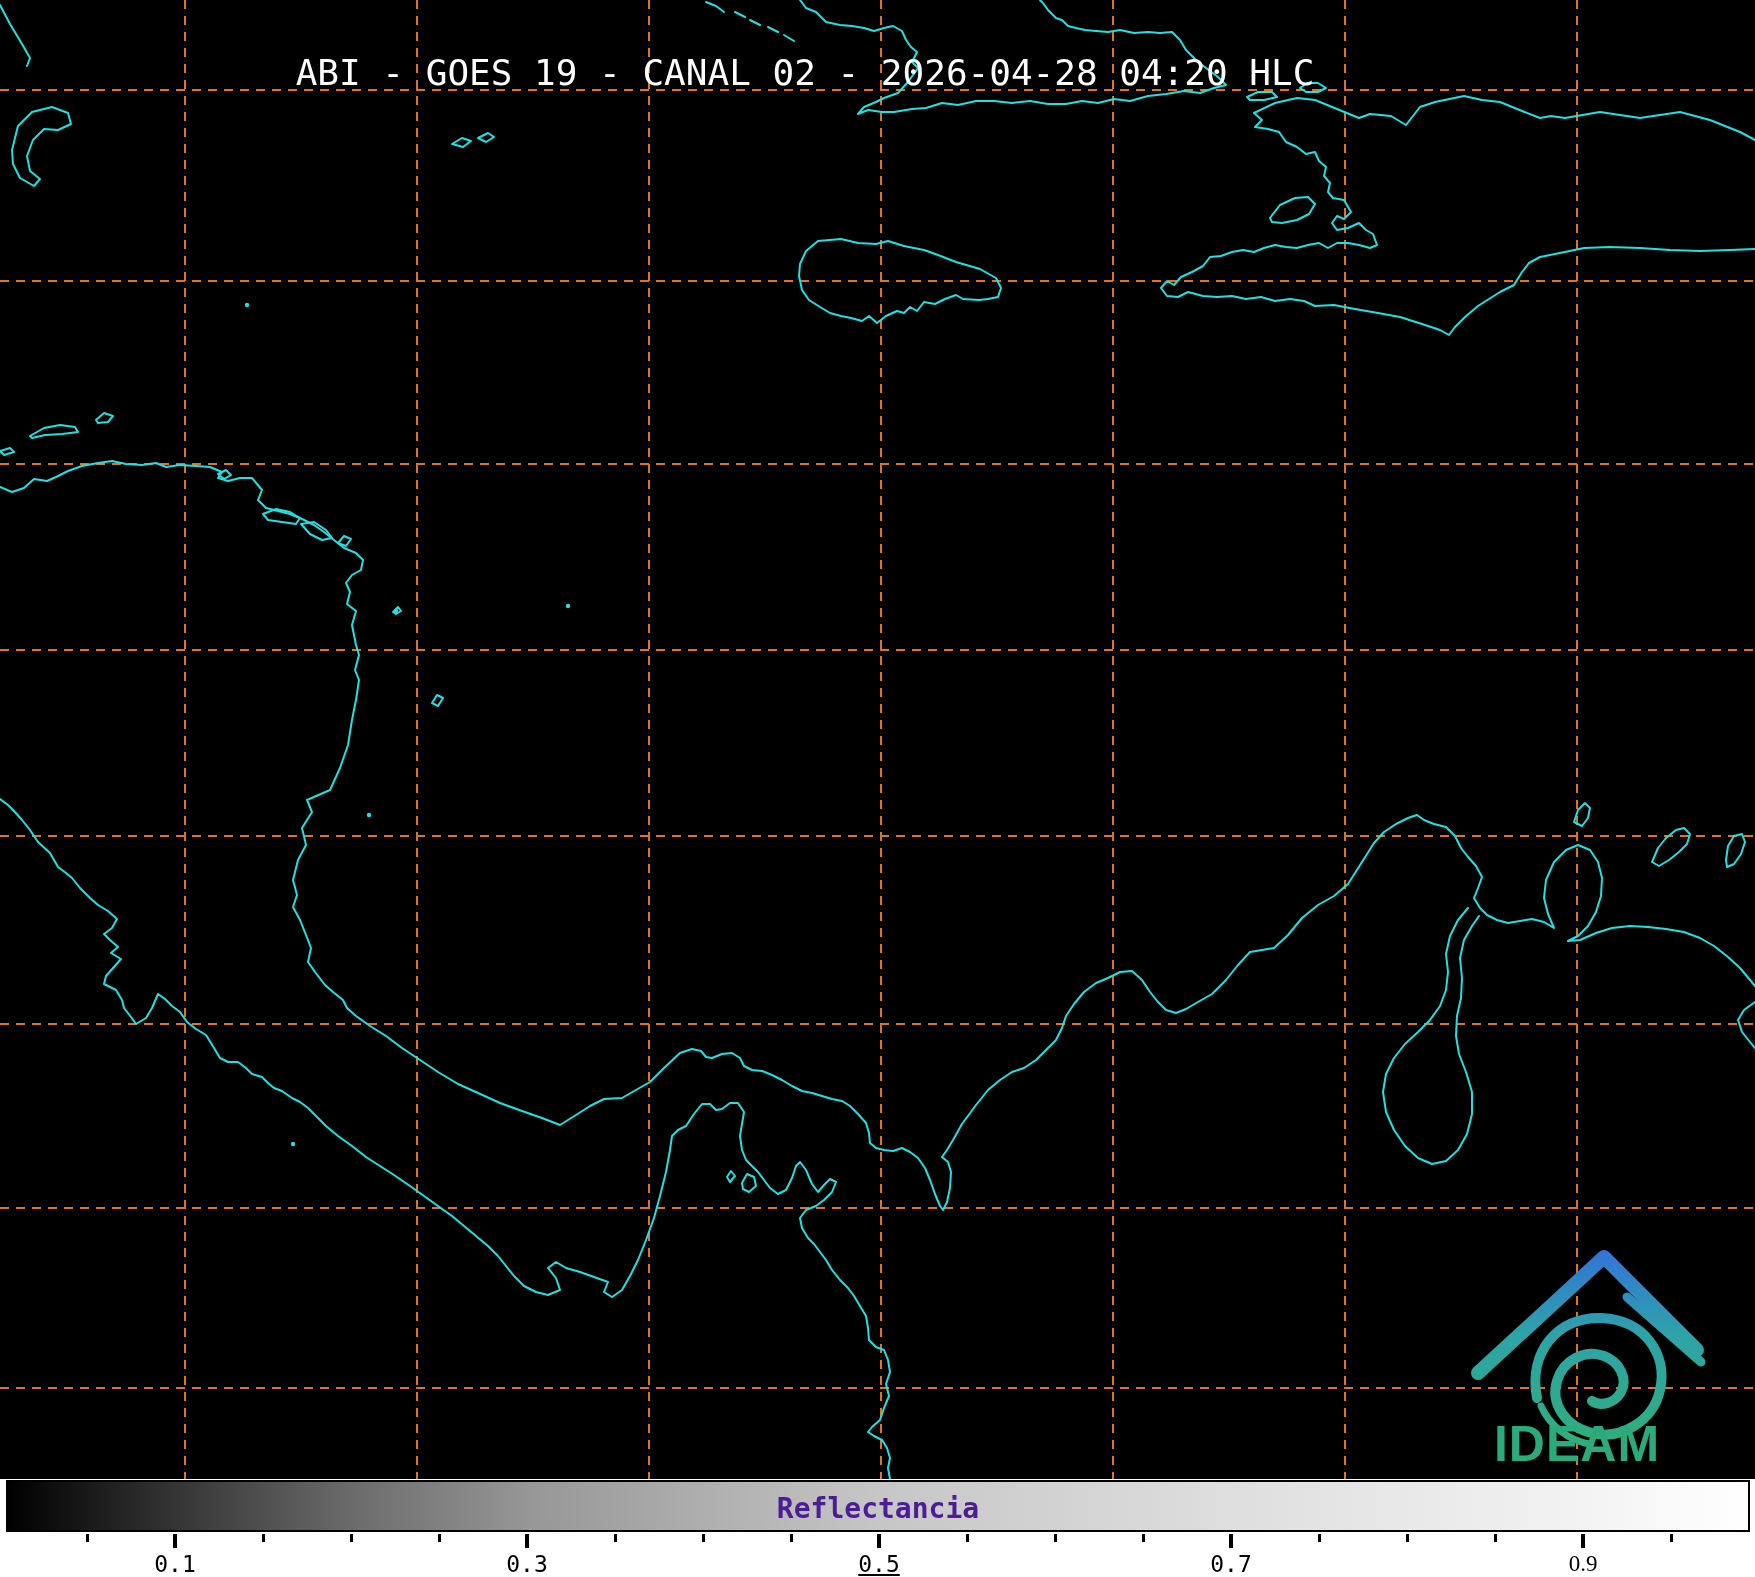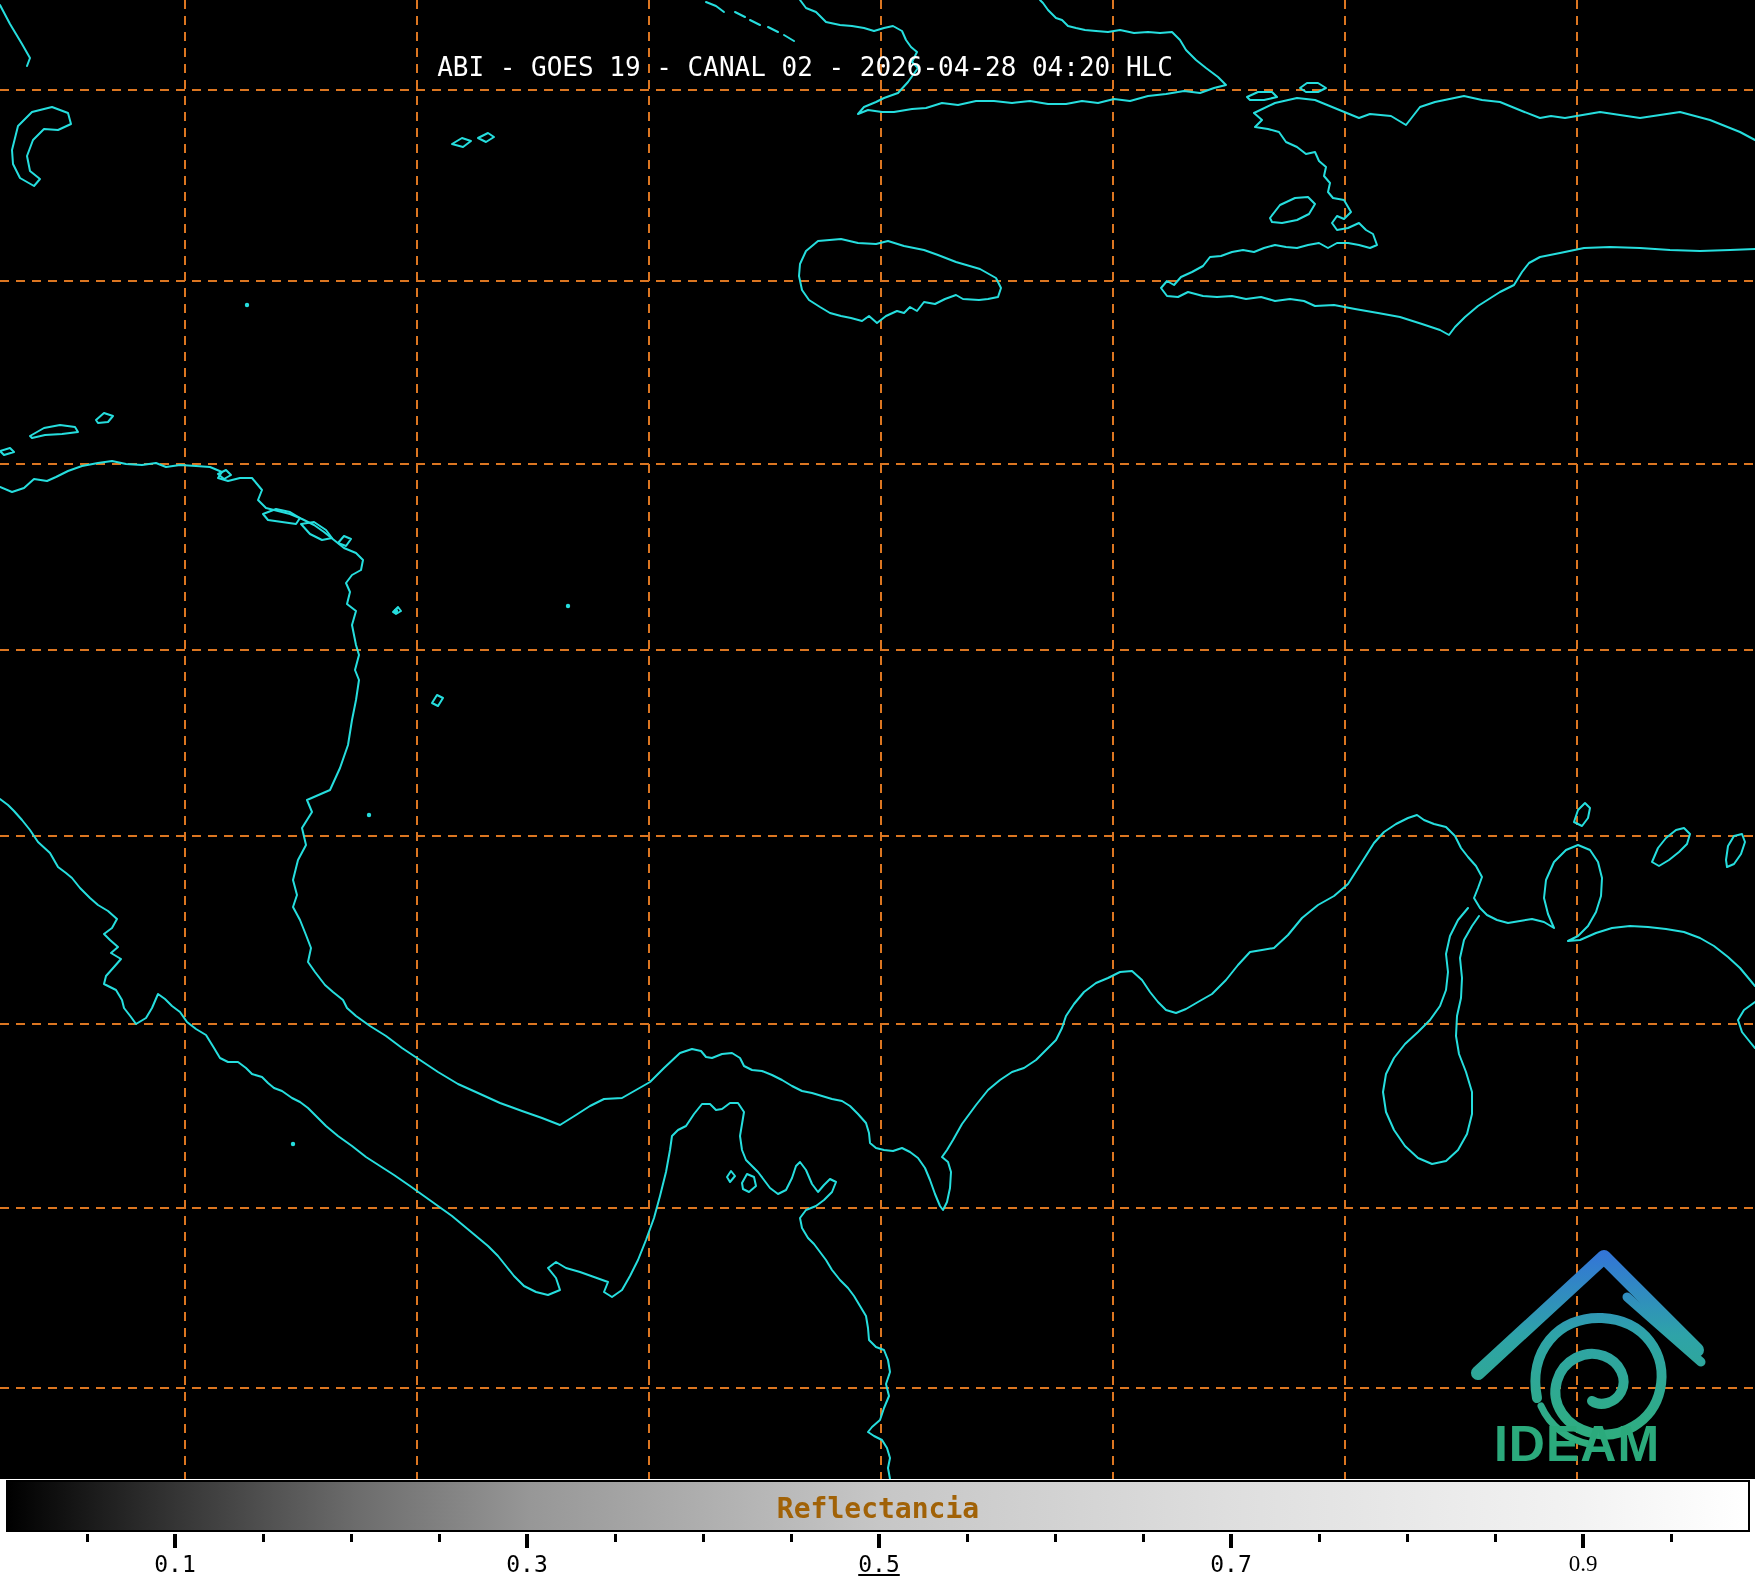--- a/index.html
+++ b/index.html
@@ -1,28 +1,28 @@
 <!DOCTYPE html>
 <html><head>
 <meta charset="utf-8">
 <style>
   html,body{margin:0;padding:0;background:#666;}
   #figure{position:relative;width:1755px;height:1577px;background:#ffffff;overflow:hidden;
           font-family:"DejaVu Sans Mono","Liberation Mono",monospace;}
   #map-area{position:absolute;left:0;top:0;width:1755px;height:1479px;background:#000;}
   #map-svg{position:absolute;left:0;top:0;}
   #map-title{position:absolute;top:52px;left:805px;transform:translateX(-50%);
-             color:#fff;font-size:26px;white-space:nowrap;letter-spacing:0px;}
+             color:#fff;font-size:36px;white-space:nowrap;letter-spacing:0px;}
   #logo-svg{position:absolute;left:1455px;top:1235px;}
   
   #colorbar{position:absolute;left:0;top:1479px;width:1755px;height:98px;background:#fff;}
   #cbar-gradient{position:absolute;left:6px;top:1px;width:1744px;height:52px;
                  border:2px solid #000;box-sizing:border-box;}
   #cbar-label{position:absolute;left:878px;top:13px;transform:translateX(-50%);
-              color:#a16207;font-size:28px;font-weight:bold;white-space:nowrap;}
+              color:#4c1d95;font-size:28px;font-weight:bold;white-space:nowrap;}
   .tick{position:absolute;top:55px;width:3px;background:#000;}
   .tick.minor{height:8px;}
   .tick.major{height:14px;width:4px;}
   .tick-label{position:absolute;top:72px;transform:translateX(-50%);
               color:#000000;font-size:23px;white-space:nowrap;}
 </style>
 </head>
 <body>
 
 <div id="figure">

